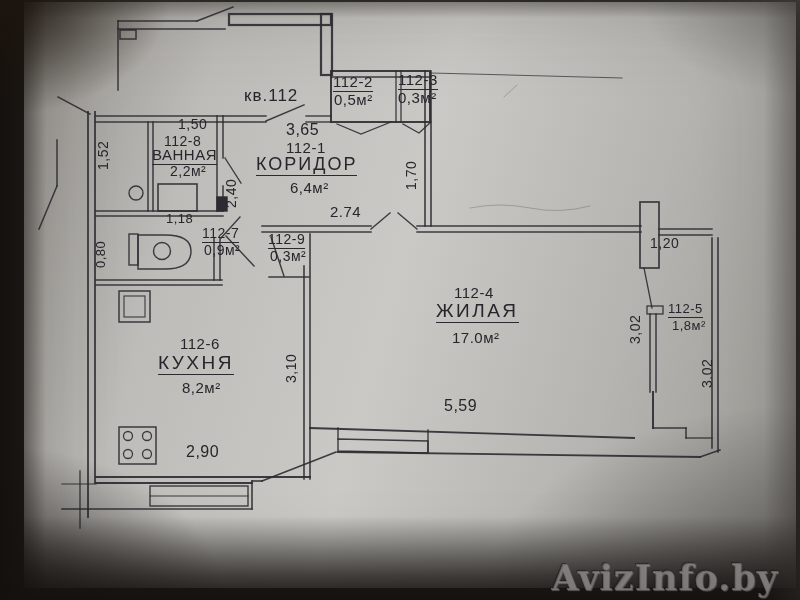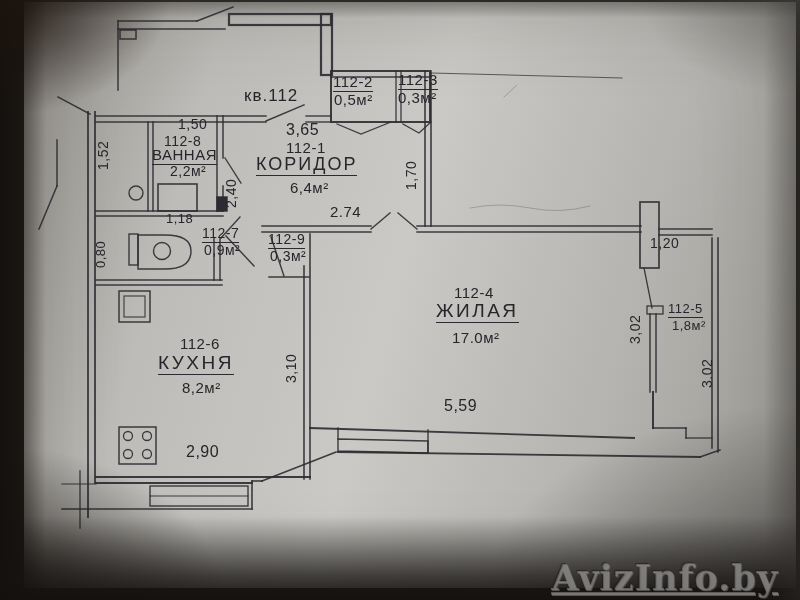--- a/index.html
+++ b/index.html
@@ -26,21 +26,21 @@
       radial-gradient(220px 130px at 100% 0%, rgba(70,68,64,.45), rgba(70,68,64,0) 72%),
       linear-gradient(to right, rgba(20,16,13,.95) 0px, rgba(20,16,13,.5) 20px, rgba(20,16,13,0) 46px),
       linear-gradient(to left, rgba(50,47,44,.45) 0px, rgba(50,47,44,0) 36px),
       linear-gradient(to top, rgba(20,17,15,.95) 0%, rgba(24,21,18,.75) 4%, rgba(24,21,18,0) 14%),
       linear-gradient(to bottom, rgba(60,57,53,.5) 0%, rgba(60,57,53,0) 3%),
       radial-gradient(320px 220px at 0% 100%, rgba(22,18,15,.85), rgba(22,18,15,0) 70%),
       radial-gradient(420px 260px at 100% 100%, rgba(30,27,25,.55), rgba(30,27,25,0) 75%);}
   .watermark{position:absolute;right:22px;bottom:2px;
     font-family:"DejaVu Serif","Liberation Serif",serif;font-weight:bold;
     font-size:35px;letter-spacing:1px;color:rgba(150,148,145,.55);
-    text-shadow:1px 1px 1px rgba(240,240,238,.30),-1px -1px 1px rgba(25,25,25,.55);text-decoration:underline;}
+    text-shadow:1px 1px 1px rgba(240,240,238,.30),-1px -1px 1px rgba(25,25,25,.55);}
 </style>
 </head>
 <body>
 
 <div id="photo">
   <div class="paper"></div>
 
   <div class="plan">
     <svg width="800" height="600" viewBox="0 0 800 600">
       <g stroke="#2b2b31" stroke-opacity="0.9" fill="none" stroke-linecap="square">

